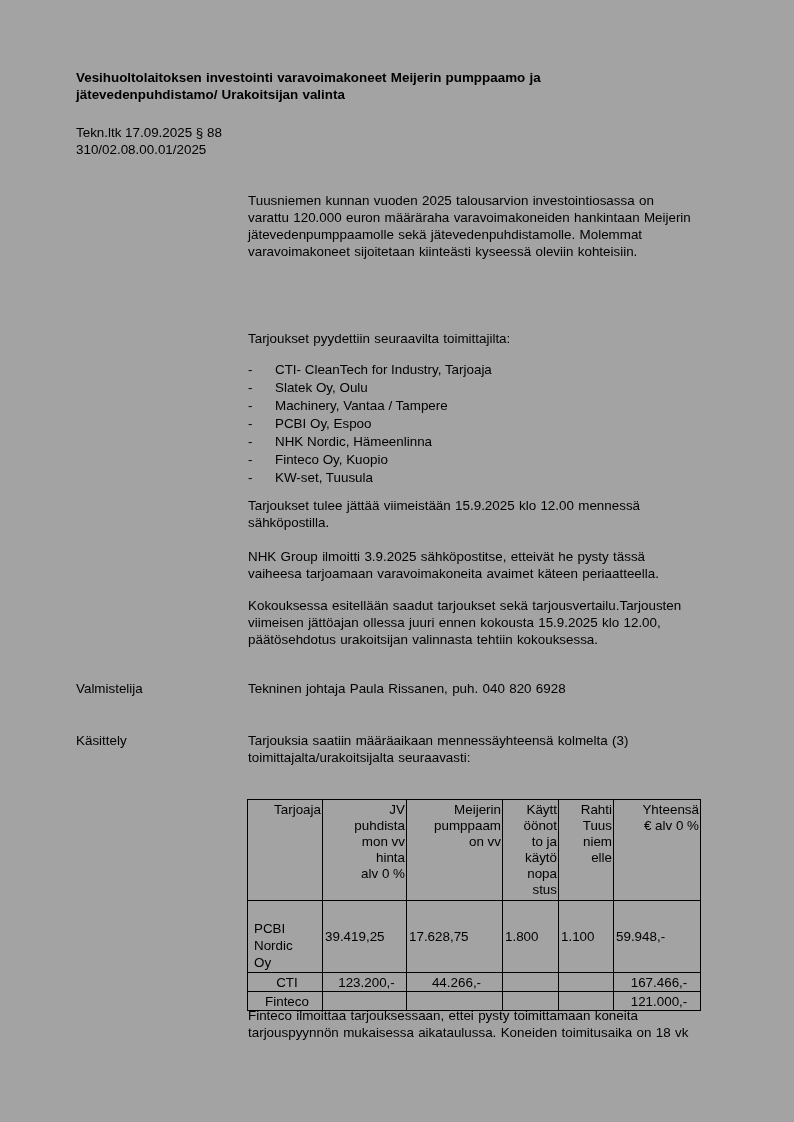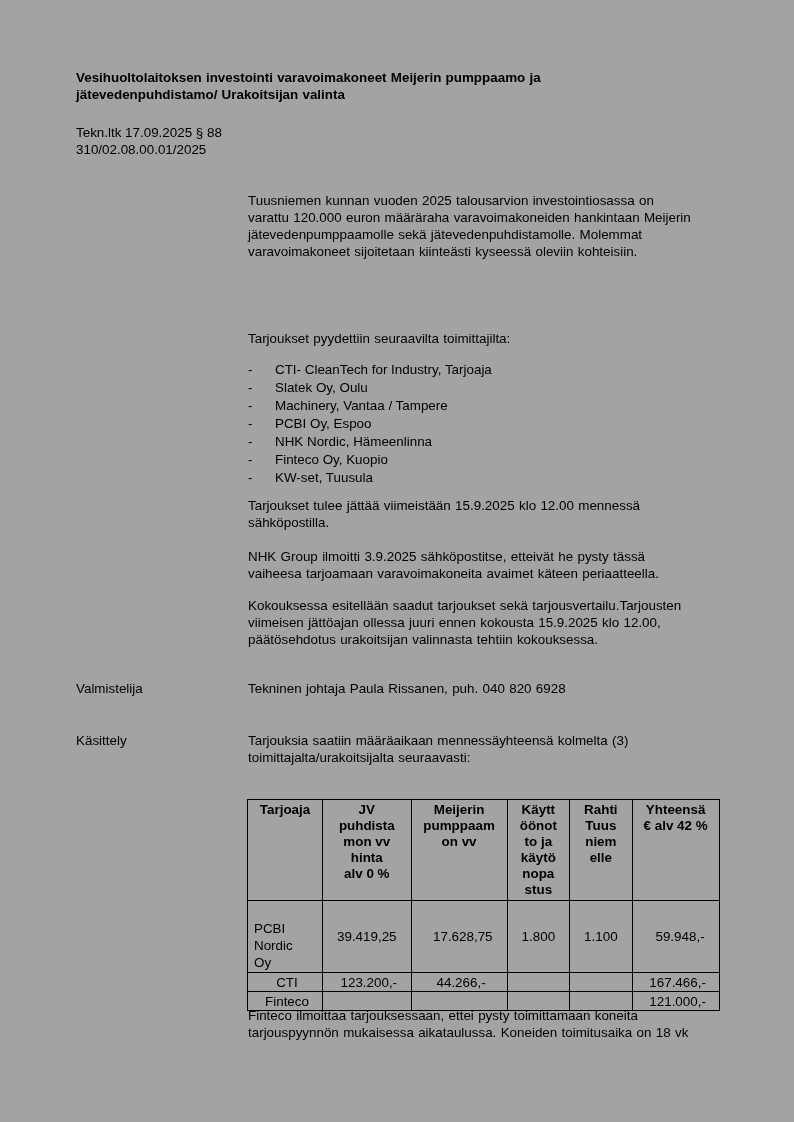--- a/index.html
+++ b/index.html
@@ -36,35 +36,35 @@
     position: absolute; left: 247px; top: 799px;
     border-collapse: collapse;
     table-layout: fixed;
     font-size: 13.4px;
   }
   table.offers th, table.offers td {
     border: 1px solid #000;
     overflow: hidden;
   }
   table.offers th {
-    font-weight: bold;
-    text-align: center;
+    font-weight: normal;
+    text-align: right;
     vertical-align: top;
     line-height: 16px;
     padding: 2px 1px;
     white-space: pre-line;
   }
   td.name-cell {
     text-align: left;
     vertical-align: top;
     padding: 19px 2px 1px 6px;
     line-height: 17px;
     white-space: pre-line;
   }
-  td.num-center { text-align: right; vertical-align: middle; line-height: 17px; padding: 1px 14px; }
+  td.num-center { text-align: left; vertical-align: middle; line-height: 17px; padding: 1px 2px; }
   td.num-left   { text-align: center; vertical-align: middle; line-height: 15px; padding: 1px 2px 1px 6px; height: 16px; }
   tr.row-compact td { height: 16px; }
 </style>
 </head>
 <body>
 
 <div class="page">
 
   <div class="abs doc-title">Vesihuoltolaitoksen investointi varavoimakoneet Meijerin pumppaamo ja
 jätevedenpuhdistamo/ Urakoitsijan valinta</div>
@@ -152,21 +152,21 @@
 öönot
 to ja
 käytö
 nopa
 stus</th>
       <th>Rahti
 Tuus
 niem
 elle</th>
       <th>Yhteensä
-€ alv 42 %</th>
+€ alv 0 %</th>
     </tr>
     <tr>
       <td class="name-cell">PCBI
 Nordic
 Oy</td>
       <td class="num-center">39.419,25</td>
       <td class="num-center">17.628,75</td>
       <td class="num-center">1.800</td>
       <td class="num-center">1.100</td>
       <td class="num-center">59.948,-</td>

